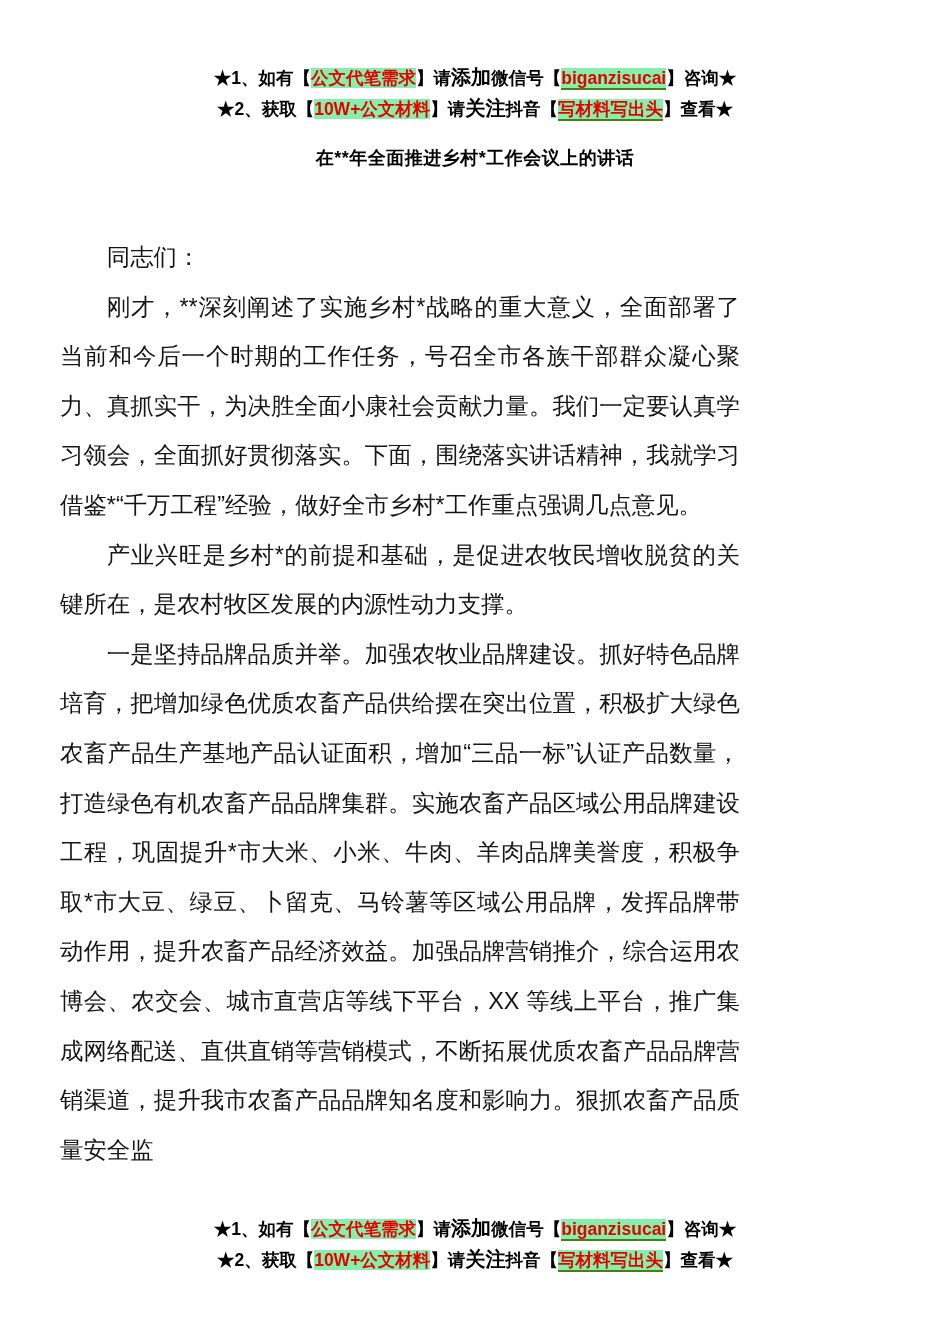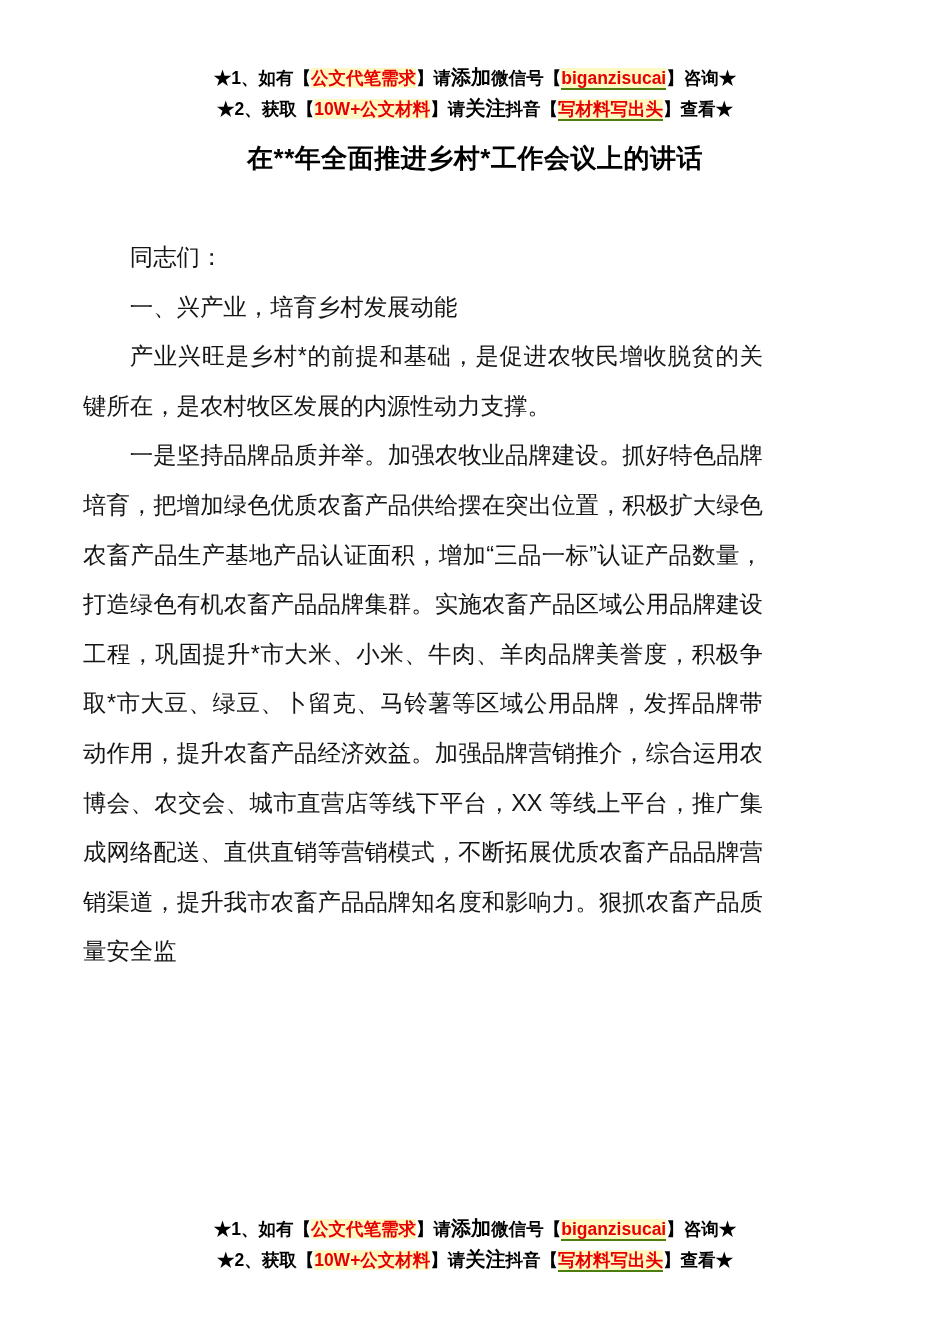--- a/index.html
+++ b/index.html
@@ -25,44 +25,44 @@
     white-space: nowrap;
   }
   .promo.top { padding-top: 62px; }
   .promo.bottom {
     position: absolute;
     left: 0;
     right: 0;
     top: 1213px;
   }
   .hl {
-    background: #fef9c3;
+    background: #86efac;
     color: #e60000;
     margin-top: 44px;
   }
   .hl-u {
     border-bottom: 2px solid #4d7c0f;
   }
   .u {
     font-size: 1.15em;
   }
   
   .doc-title {
     margin: 14px 0 0 0;
     text-align: center;
-    font-size: 26px;
+    font-size: 18px;
     line-height: 40px;
     font-weight: bold;
     color: #000000;
     letter-spacing: 0.5px;
   }
   
   .doc-body {
     margin-top: 55px;
-    margin-left: 83px;
+    margin-left: 60px;
     width: 680px;
     font-size: 23.4px;
     line-height: 49.6px;
     text-align: justify;
     max-height: 982px;
     overflow: hidden;
   }
   .doc-body p {
     margin: 0;
     padding: 0;
@@ -78,21 +78,21 @@
   </div>
   <div class="promo-line">
     <span>★2、获取【</span><span class="hl">10W+公文材料</span><span>】请</span><span class="u">关注</span><span>抖音【</span><span class="hl hl-u">写材料写出头</span><span>】查看★</span>
   </div>
 </div>
 
 <h1 class="doc-title">在**年全面推进乡村*工作会议上的讲话</h1>
 
 <div class="doc-body">
   <p>同志们：</p>
-  <p>一、兴产业，培育乡村发展动能</p>
+  <p>刚才，**深刻阐述了实施乡村*战略的重大意义，全面部署了当前和今后一个时期的工作任务，号召全市各族干部群众凝心聚力、真抓实干，为决胜全面小康社会贡献力量。我们一定要认真学习领会，全面抓好贯彻落实。下面，围绕落实讲话精神，我就学习借鉴*“千万工程”经验，做好全市乡村*工作重点强调几点意见。</p>
   <p>产业兴旺是乡村*的前提和基础，是促进农牧民增收脱贫的关键所在，是农村牧区发展的内源性动力支撑。</p>
   <p>一是坚持品牌品质并举。加强农牧业品牌建设。抓好特色品牌培育，把增加绿色优质农畜产品供给摆在突出位置，积极扩大绿色农畜产品生产基地产品认证面积，增加“三品一标”认证产品数量，打造绿色有机农畜产品品牌集群。实施农畜产品区域公用品牌建设工程，巩固提升*市大米、小米、牛肉、羊肉品牌美誉度，积极争取*市大豆、绿豆、卜留克、马铃薯等区域公用品牌，发挥品牌带动作用，提升农畜产品经济效益。加强品牌营销推介，综合运用农博会、农交会、城市直营店等线下平台，XX 等线上平台，推广集成网络配送、直供直销等营销模式，不断拓展优质农畜产品品牌营销渠道，提升我市农畜产品品牌知名度和影响力。狠抓农畜产品质量安全监</p>
 </div>
 
 <div class="promo bottom">
   <div class="promo-line">
     <span>★1、如有【</span><span class="hl">公文代笔需求</span><span>】请</span><span class="u">添加</span><span>微信号【</span><span class="hl hl-u">biganzisucai</span><span>】咨询★</span>
   </div>
   <div class="promo-line">
     <span>★2、获取【</span><span class="hl">10W+公文材料</span><span>】请</span><span class="u">关注</span><span>抖音【</span><span class="hl hl-u">写材料写出头</span><span>】查看★</span>

